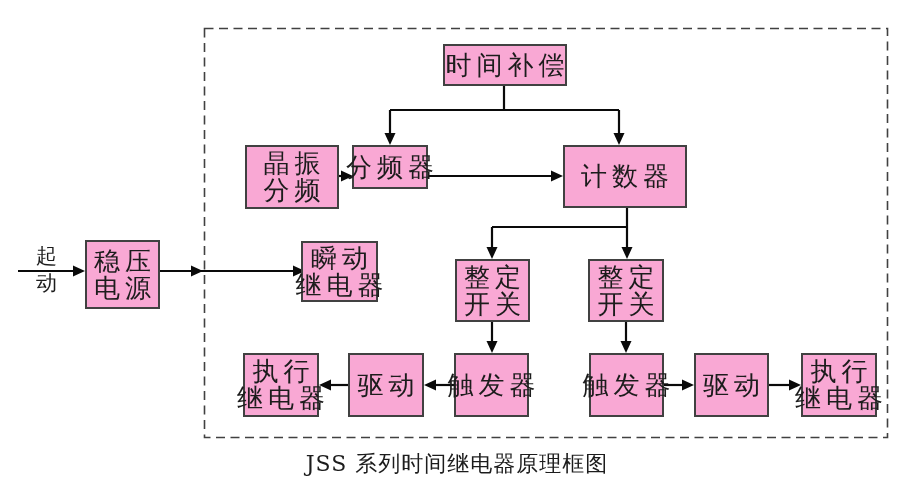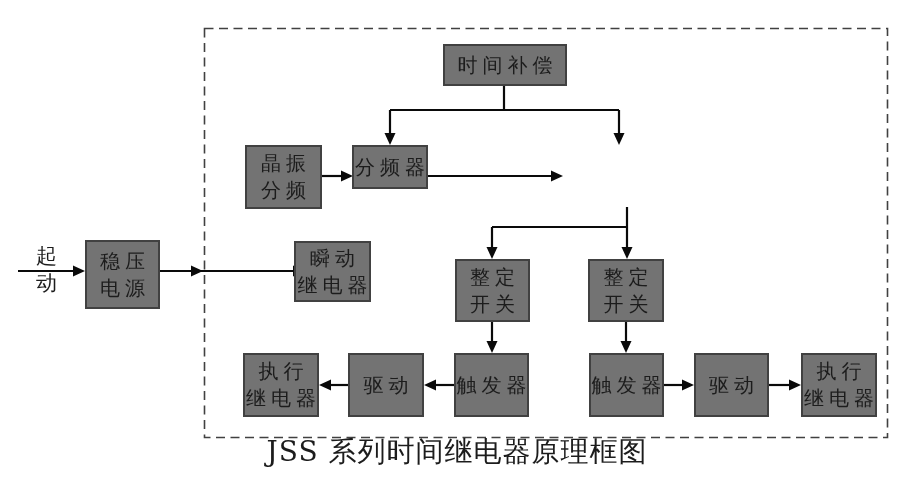--- a/index.html
+++ b/index.html
@@ -3,27 +3,27 @@
 <meta charset="utf-8">
 <style>
   html,body{margin:0;padding:0}
   body{background:#ffffff;font-family:"DejaVu Serif","Liberation Serif",serif}
   #stage{position:relative;width:900px;height:482px;background:var(--background,#ffffff);overflow:hidden}
   #connector-layer{position:absolute;left:0;top:0}
   svg line, svg path{stroke:var(--arrow,#0a0a0a);stroke-width:2.2;fill:none}
   svg polygon{fill:var(--arrow,#0a0a0a);stroke:none}
   svg rect.dashed{fill:none;stroke:var(--line,#414141);stroke-width:1.6;stroke-dasharray:9 5.5}
   .box{position:absolute;box-sizing:border-box;border:2px solid var(--line,#414141);
-       background:#737373;display:flex;flex-direction:column;align-items:center;justify-content:center;
-       color:var(--text,#1c1c1c);font-size:20px;line-height:27px}
+       background:#f9a8d4;display:flex;flex-direction:column;align-items:center;justify-content:center;
+       color:var(--text,#1c1c1c);font-size:26px;line-height:27px}
   .box span{letter-spacing:5px;margin-right:-5px;white-space:nowrap}
   .start-label{position:absolute;display:flex;flex-direction:column;align-items:center;
        font-size:21px;line-height:27px;color:var(--text,#1c1c1c)}
-  .caption{position:absolute;left:457px;top:433px;transform:translateX(-50%);
-       font-size:28px;letter-spacing:1px;white-space:nowrap;color:var(--text,#1c1c1c)}
+  .caption{position:absolute;left:457px;top:449px;transform:translateX(-50%);
+       font-size:22px;letter-spacing:1px;white-space:nowrap;color:var(--text,#1c1c1c)}
 </style>
 </head>
 <body>
 
 <div id="stage">
 
   <svg id="connector-layer" width="900" height="482" viewBox="0 0 900 482">
     <rect class="dashed" x="204.5" y="28.5" width="683" height="409"></rect>
 
     <g>
@@ -97,31 +97,34 @@
 
   <div class="box" style="left:85px;top:240px;width:75px;height:69px">
     <span>稳压</span>
     <span>电源</span>
   </div>
 
   <div class="box" style="left:443px;top:44px;width:124px;height:42px">
     <span>时间补偿</span>
   </div>
 
-  <div class="box" style="left:245px;top:145px;width:77px;height:64px">
+  <div class="box" style="left:245px;top:145px;width:94px;height:64px">
     <span>晶振</span>
     <span>分频</span>
   </div>
 
   <div class="box" style="left:352px;top:145px;width:76px;height:44px">
     <span>分频器</span>
   </div>
 
+  <div class="box" style="left:563px;top:145px;width:124px;height:63px">
+    <span>计数器</span>
+  </div>
 
-  <div class="box" style="left:294px;top:241px;width:77px;height:61px">
+  <div class="box" style="left:301px;top:241px;width:77px;height:61px">
     <span>瞬动</span>
     <span>继电器</span>
   </div>
 
   <div class="box" style="left:455px;top:259px;width:75px;height:63px">
     <span>整定</span>
     <span>开关</span>
   </div>
 
   <div class="box" style="left:588px;top:259px;width:76px;height:63px">

